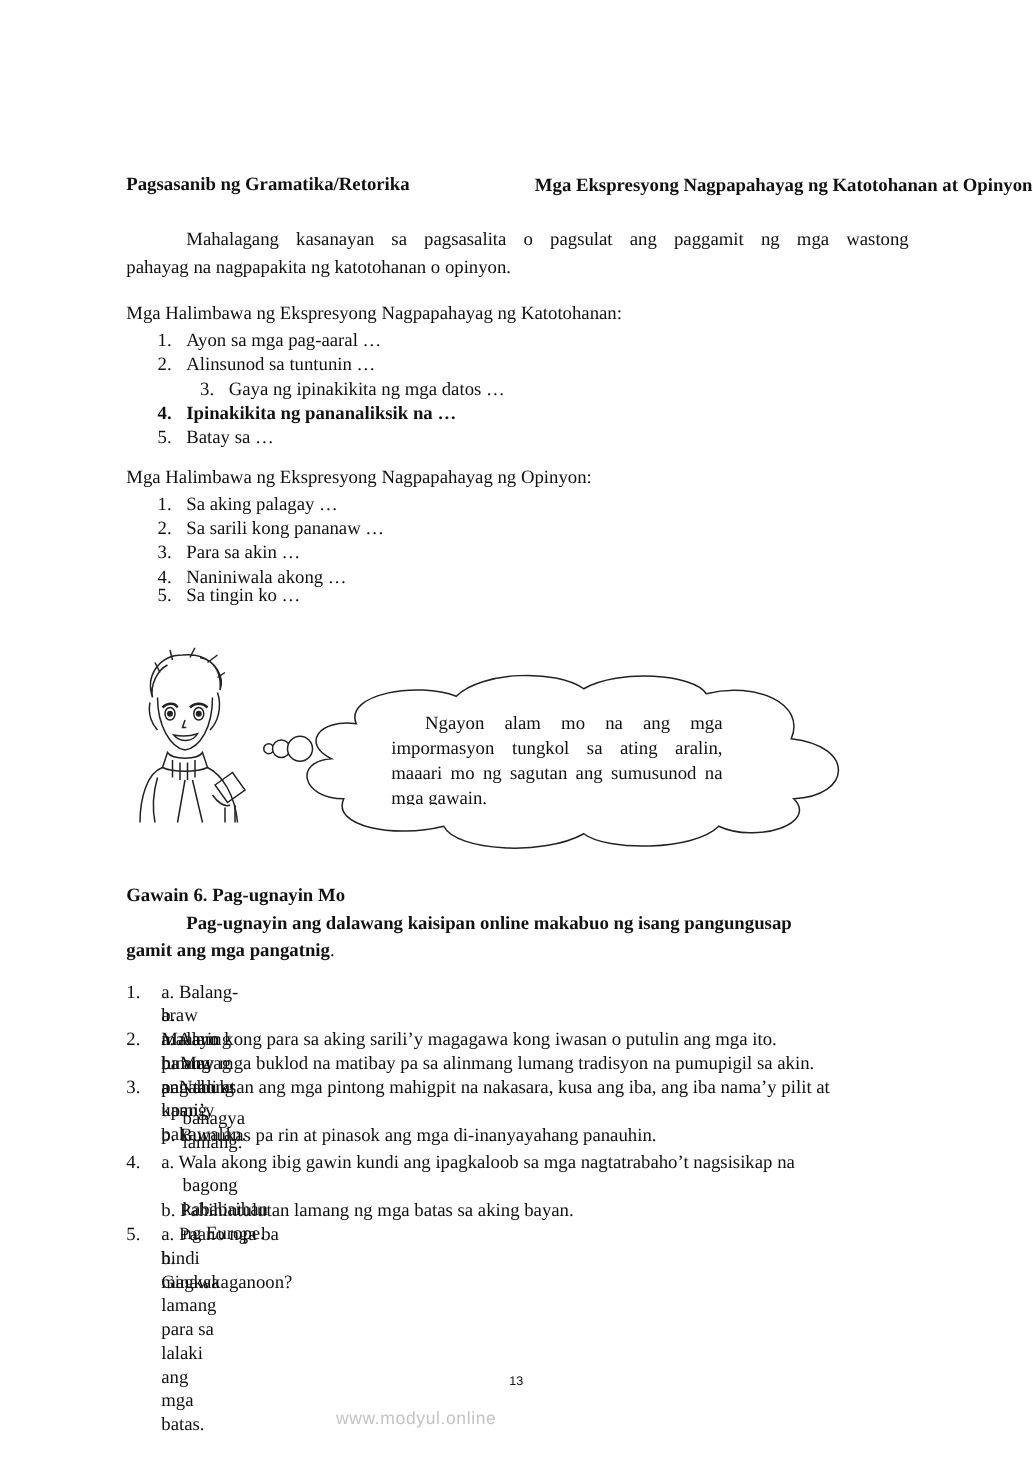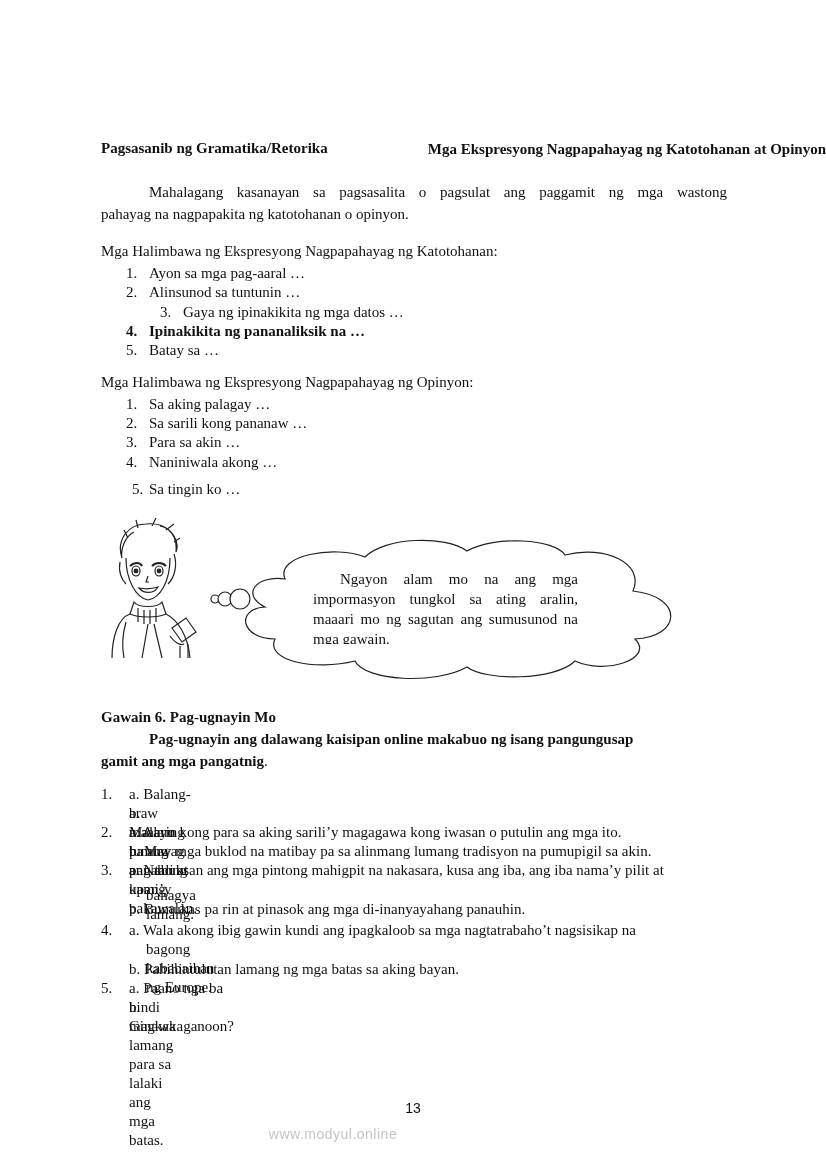--- a/index.html
+++ b/index.html
@@ -7,21 +7,21 @@
          font-family: "Liberation Serif", serif; color: #111; font-size: 15px; }
   .abs { position: absolute; }
   .bold { font-weight: bold; }
   .justify { text-align: justify; text-align-last: justify; }
   .li { position: absolute; left: 126px; line-height: 19px; }
   .li .n { display: inline-block; width: 23px; }
   .q { position: absolute; line-height: 19px; }
   .qn { position: absolute; left: 101px; }
   .qt { position: absolute; left: 129px; }
   .qt2 { position: absolute; left: 146px; }
-  .footer-num { font-family: "Liberation Sans", sans-serif; font-size: 14px; color: #111; }
+  .footer-num { font-family: "Liberation Sans", sans-serif; font-size: 10px; color: #111; }
   .footer-url { font-family: "Liberation Sans", sans-serif; font-size: 14px; color: #c4c4c4; letter-spacing: 0.5px; }
 </style>
 </head>
 <body>
 
 <div class="abs bold" style="left:101px; top:100px;margin-top:40px;">Pagsasanib ng Gramatika/Retorika</div>
 
 <div class="abs bold" style="left:0; width:826px; top:141px; text-align:right; padding-left:6px; box-sizing:border-box;">Mga Ekspresyong Nagpapahayag ng Katotohanan at Opinyon</div>
 
 <div class="abs justify" style="left:149px; width:578px; top:184px;">Mahalagang kasanayan sa pagsasalita o pagsulat ang paggamit ng mga wastong</div>
@@ -35,21 +35,21 @@
   <div class="li" style="top:322px;font-weight:bold;"><span class="n">4.</span><span>Ipinakikita ng pananaliksik na …</span></div>
   <div class="li" style="top:341px;"><span class="n">5.</span><span>Batay sa …</span></div>
 </div>
 
 <div class="abs" style="left:101px; top:374px;">Mga Halimbawa ng Ekspresyong Nagpapahayag ng Opinyon:</div>
 <div>
   <div class="li" style="top:395px;"><span class="n">1.</span><span>Sa aking palagay …</span></div>
   <div class="li" style="top:414px;"><span class="n">2.</span><span>Sa sarili kong pananaw …</span></div>
   <div class="li" style="top:433px;"><span class="n">3.</span><span>Para sa akin …</span></div>
   <div class="li" style="top:453px;"><span class="n">4.</span><span>Naniniwala akong …</span></div>
-  <div class="li" style="top:480px;text-align:center;"><span class="n">5.</span><span>Sa tingin ko …</span></div>
+  <div class="li" style="top:468px;"><span class="n">5.</span><span>Sa tingin ko …</span></div>
 </div>
 
 <svg class="abs" style="left:108px; top:518px;" width="96" height="142" viewBox="0 0 96 142">
   <g fill="none" stroke="#222" stroke-width="1.2">
 
     <path d="M14 40 C8 22, 20 6, 38 6 C56 4, 70 14, 68 34 C72 24, 64 10, 52 8 M14 40 C12 30, 18 18, 26 14 M20 20 L16 12 M30 10 L28 2 M44 8 L48 0 M58 12 L66 6 M66 24 L72 20"></path>
     <path d="M12 44 C10 54, 14 62, 18 66 M66 36 C70 48, 66 60, 60 66"></path>
 
     <path d="M18 40 C18 62, 28 80, 40 82 C52 80, 62 64, 62 40"></path>
 

